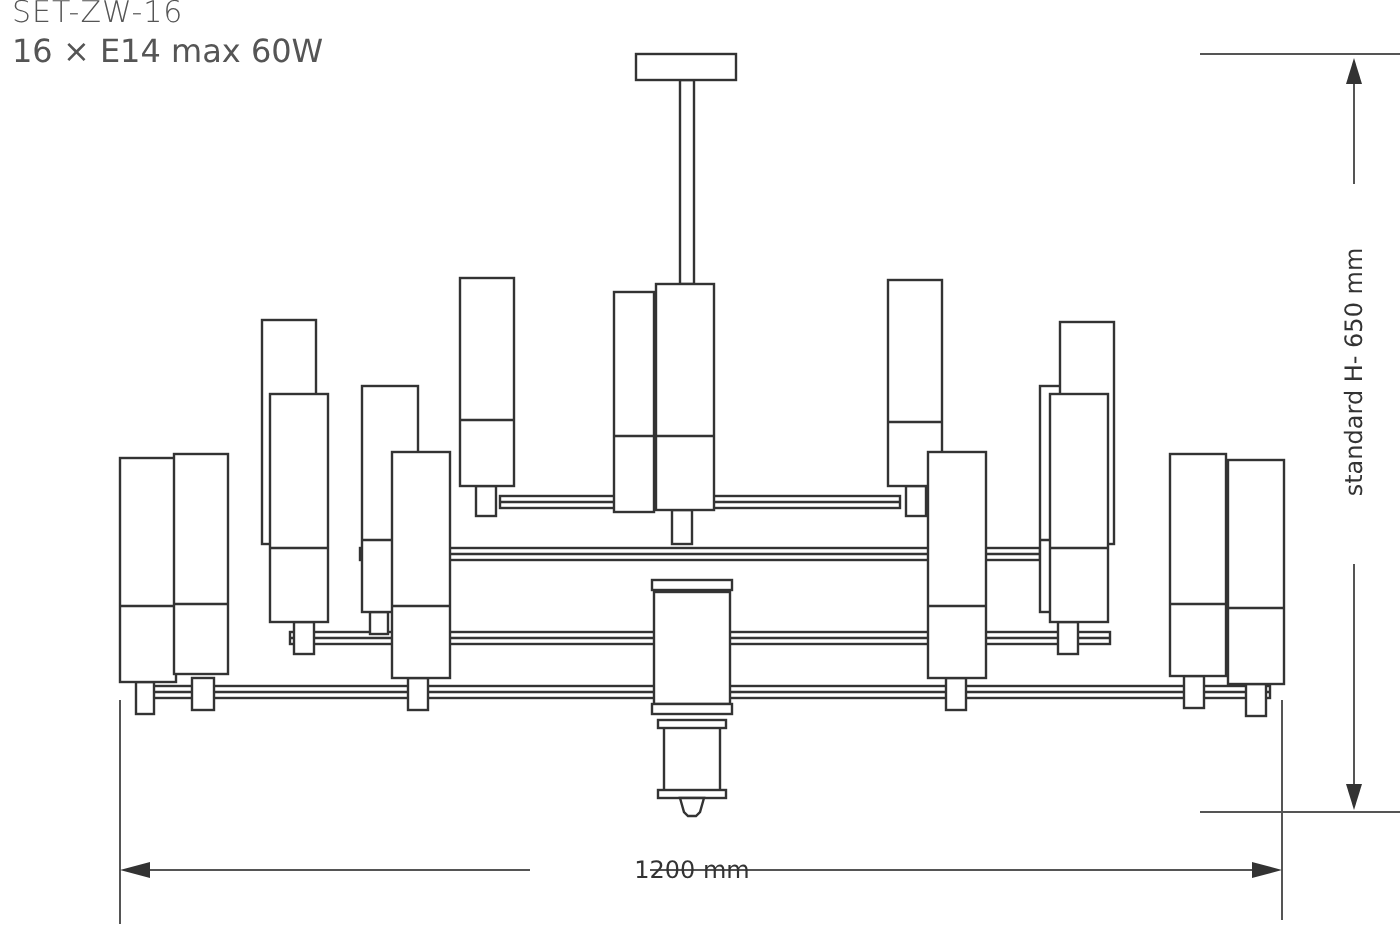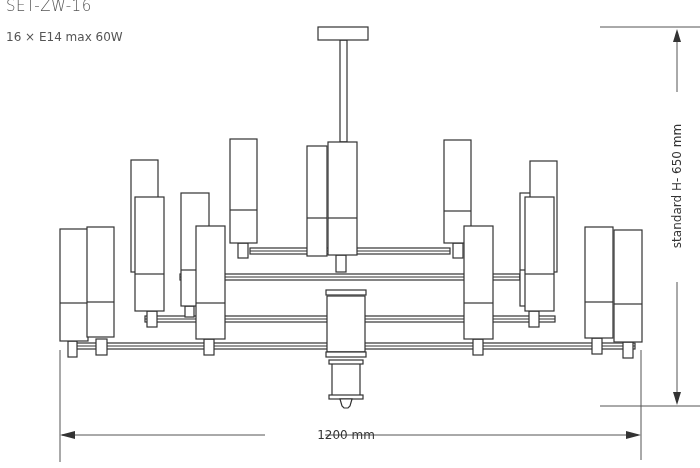--- a/index.html
+++ b/index.html
@@ -1,18 +1,18 @@
 <!DOCTYPE html>
 <html><head>
 <meta charset="utf-8">
 <style>
   html,body{margin:0;padding:0;background:#fff;}
   body{width:700px;height:468px;position:relative;overflow:hidden;font-family:"DejaVu Sans",sans-serif;}
   .title{position:absolute;left:6px;top:-3px;font-size:15px;color:#555;letter-spacing:0.5px;font-weight:300;}
-  .subtitle{position:absolute;left:6px;top:30px;font-size:12px;color:#555;}
+  .subtitle{position:absolute;left:6px;top:16px;font-size:16px;color:#555;}
   svg{position:absolute;left:0;top:0;}
   .dimtext{font-size:12px;fill:#333;font-family:"DejaVu Sans",sans-serif;}
 </style>
 </head>
 <body>
 
 <div class="title">SET-ZW-16</div>
 <div class="subtitle">16 × E14 max 60W</div>
 
 <svg id="drawing" width="700" height="468" viewBox="0 0 700 468" xmlns="http://www.w3.org/2000/svg">

